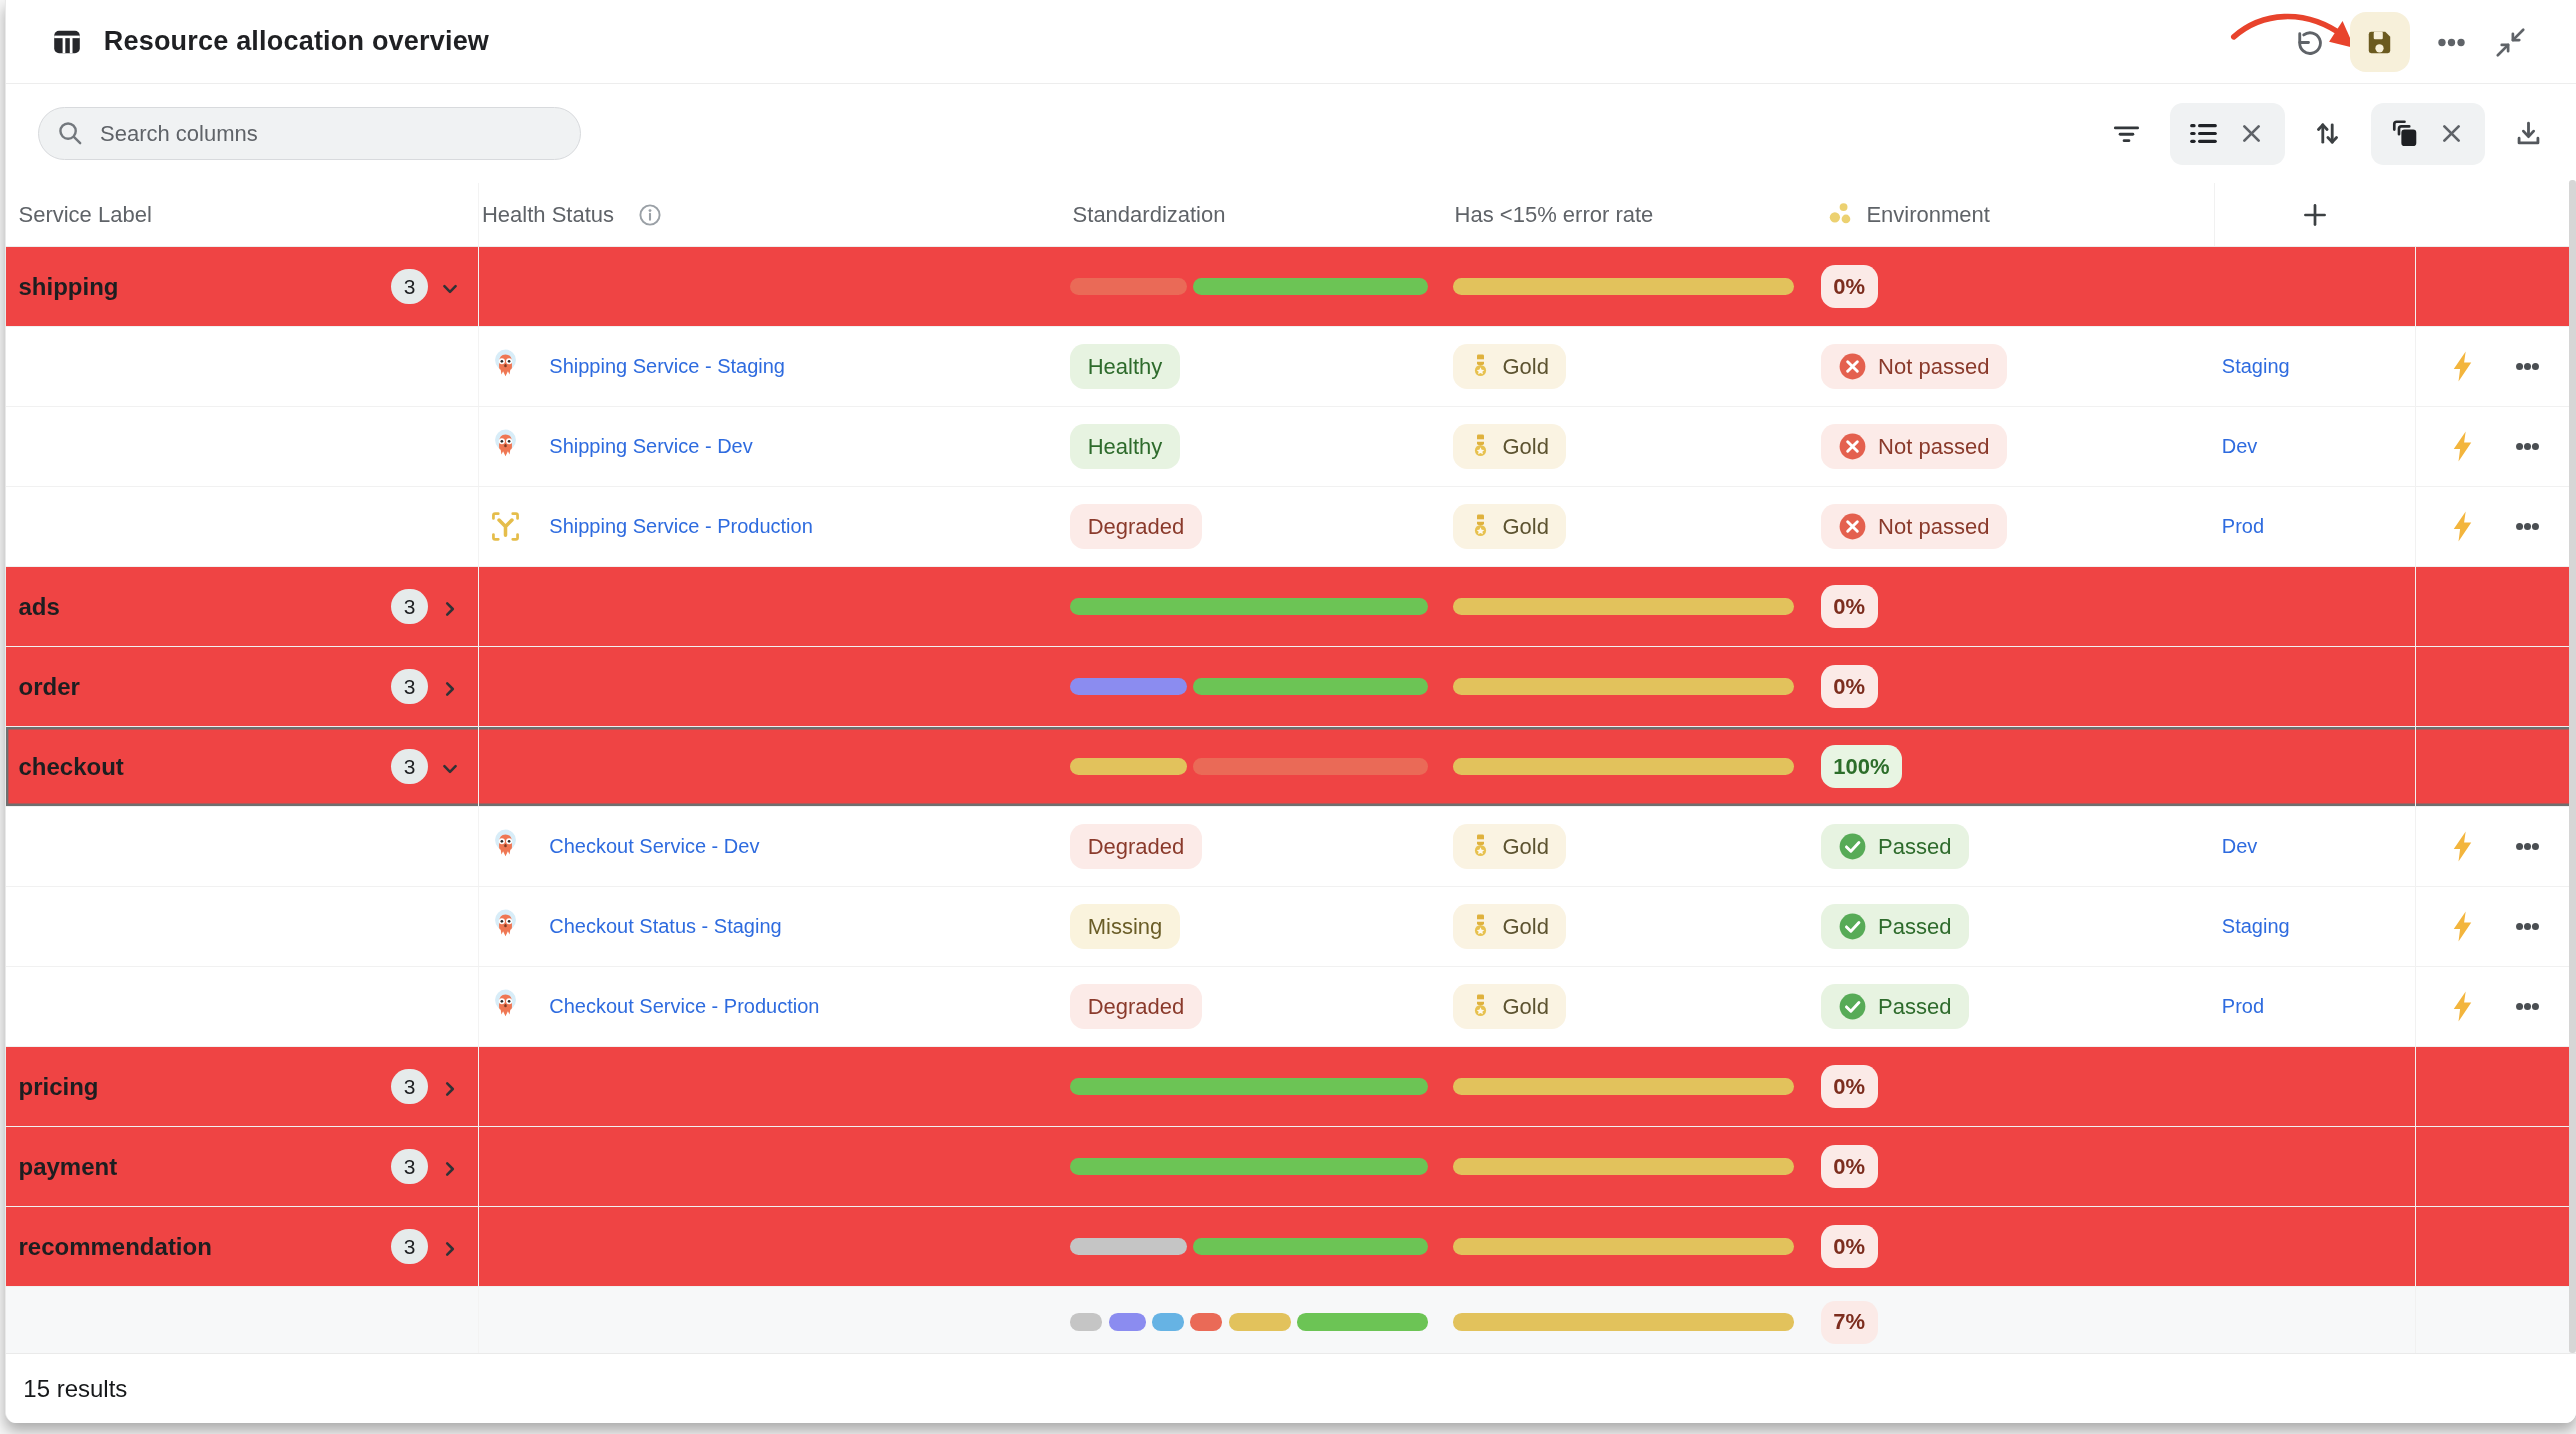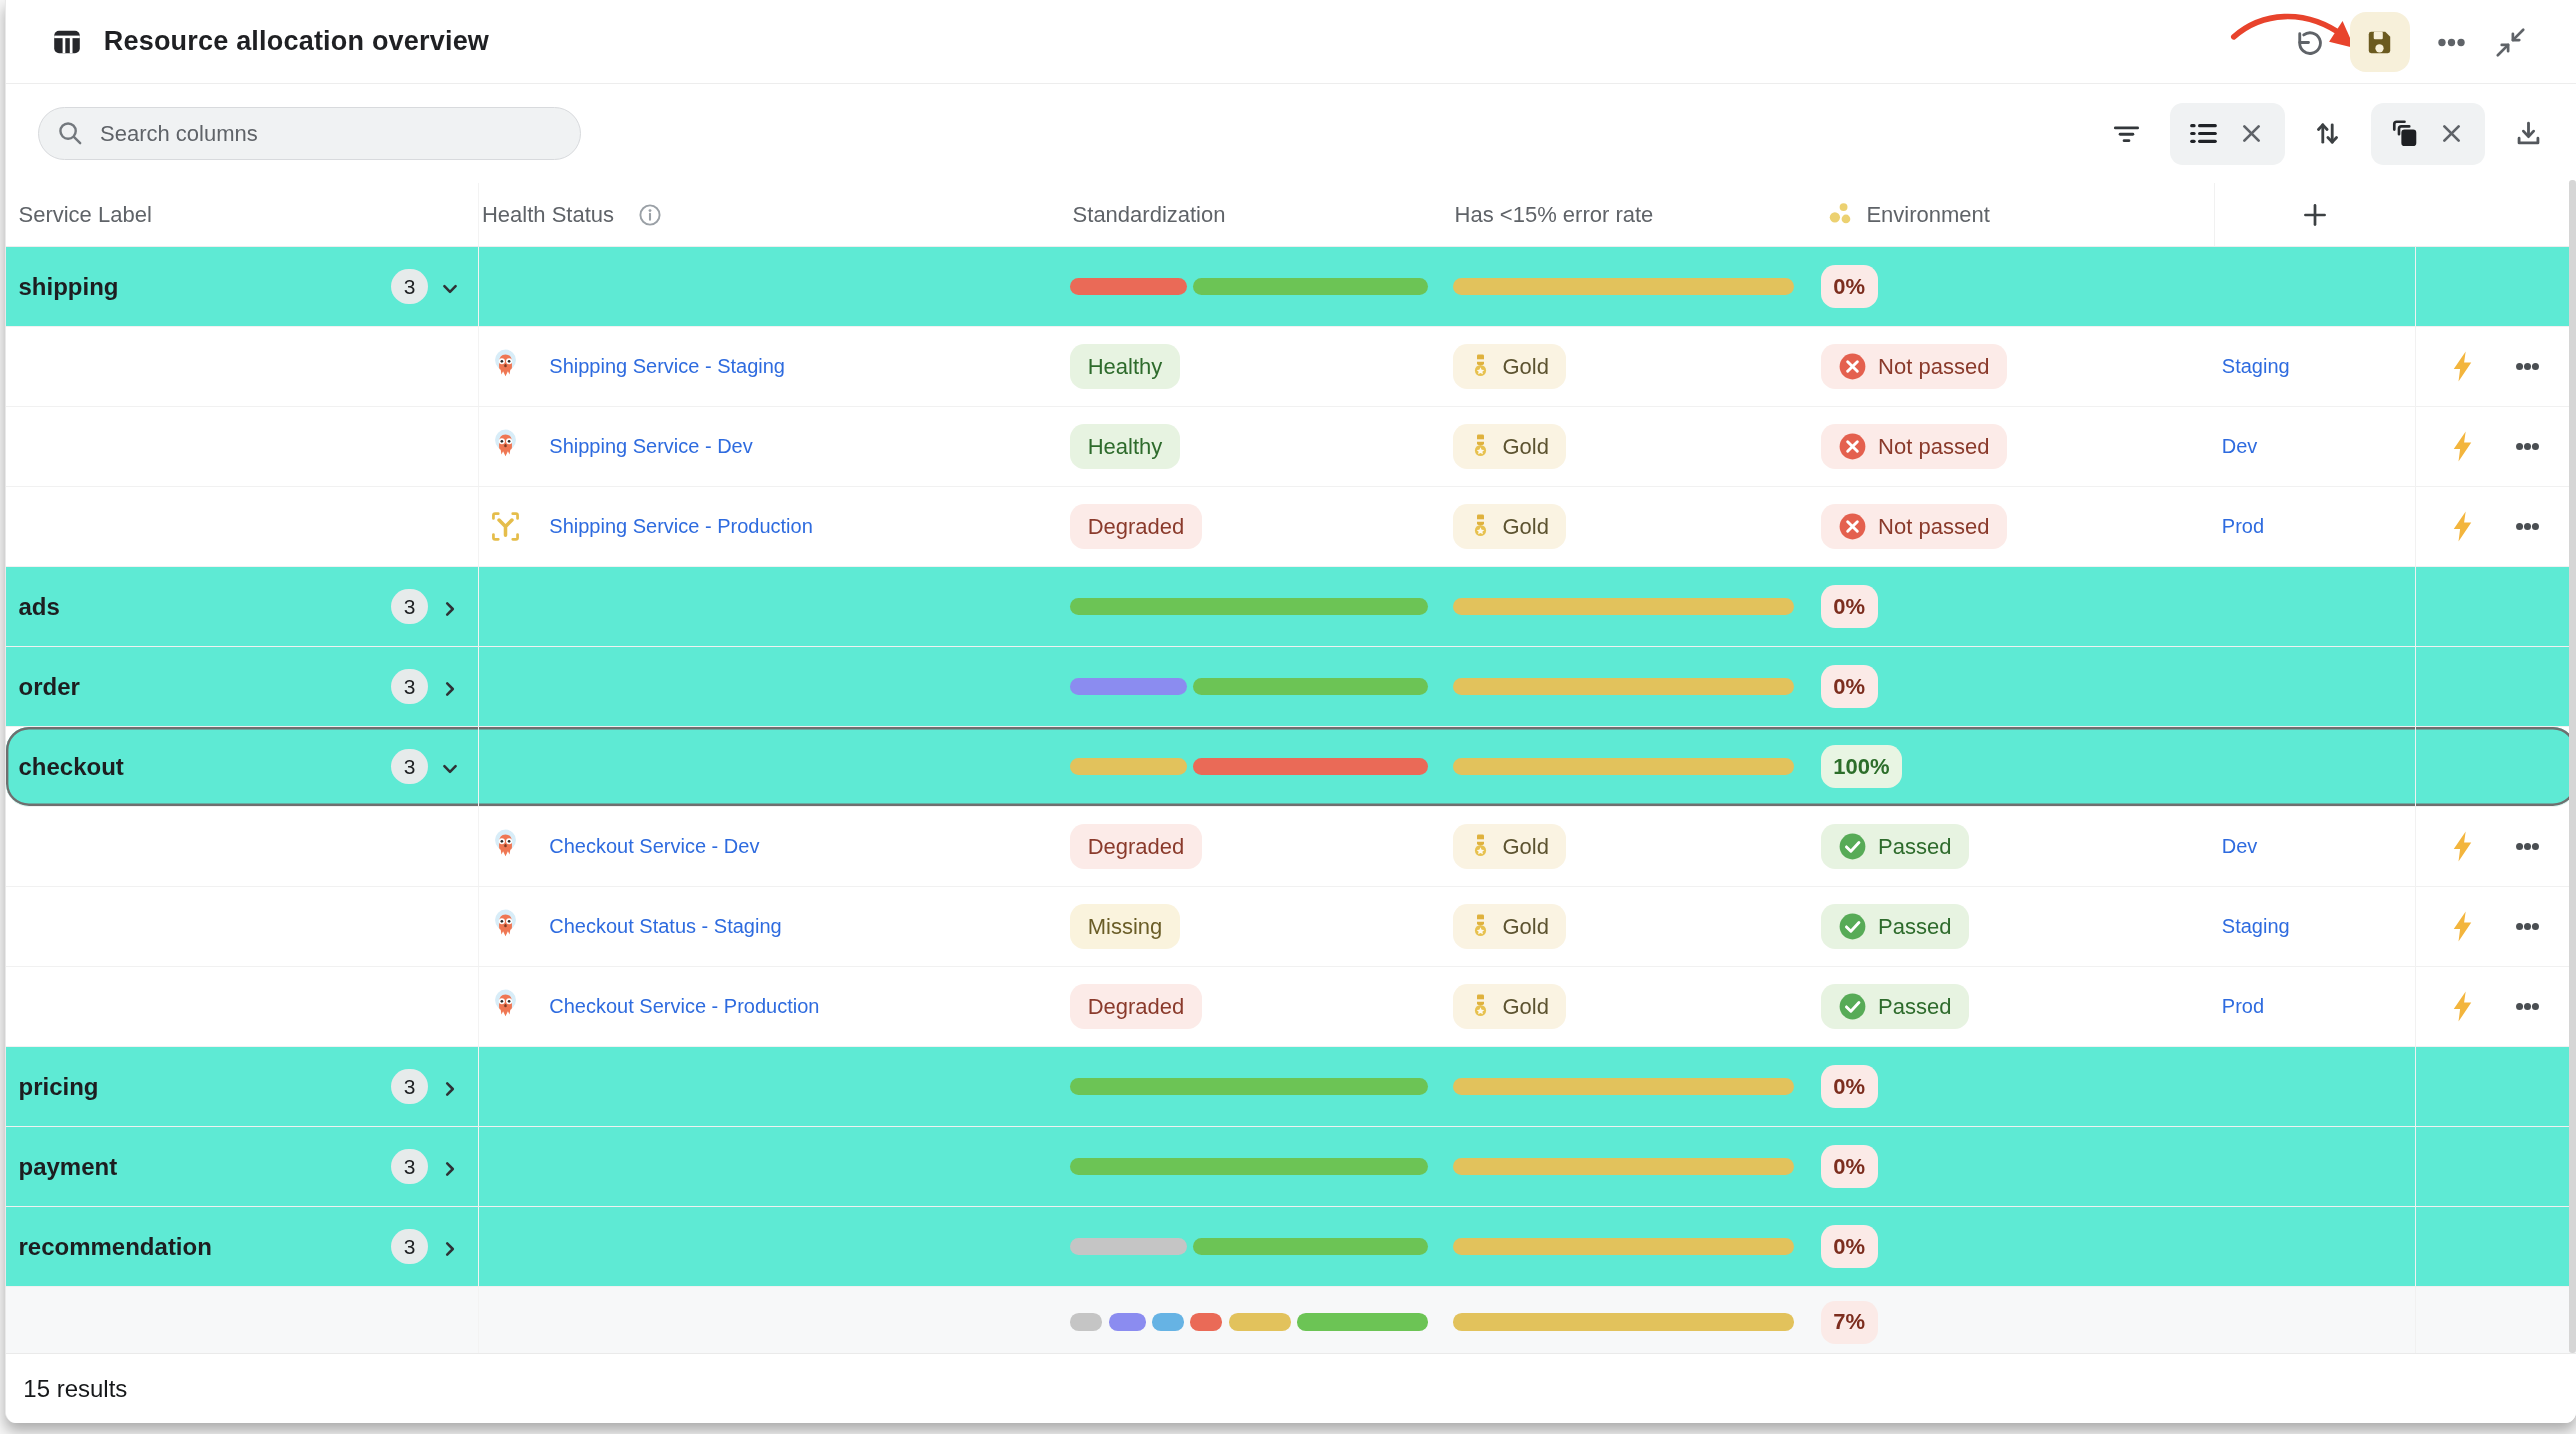--- a/index.html
+++ b/index.html
@@ -33,23 +33,23 @@
   .header-row { height: 64px; font-size: 22px; color: #5f6368; border-bottom: 1.6px solid #ededed; }
   .hcell { display: flex; align-items: center; height: 100%; }
   .hc1 { padding-left: 12.7px; border-right: 1.6px solid #f3f3f3; }
   .hc2 { padding-left: 8px; }
   .hc3 { padding-left: 3.2px; gap: 24px; }
   .hc4 { padding-left: 4.8px; }
   .hc5 { padding-left: 4.8px; }
   .hc6 { padding-left: 11px; gap: 9.6px; }
   .hc7 { border-left: 1.6px solid #f1f1f1; justify-content: center; }
   .row { height: 80px; border-bottom: 1.6px solid #f1f1f1; background: #fff; position: relative; }
-  .row.group { background: #5eead4; }
+  .row.group { background: #ef4444; }
   .row.summary { background: #f7f8f9; height: 70px; border-bottom: none; }
-  .row.selected { box-shadow: inset 0 0 0 2.4px #6f6f6f; border-radius: 23px; }
+  .row.selected { box-shadow: inset 0 0 0 2.4px #6f6f6f; }
   .cell { display: flex; align-items: center; height: 100%; }
   .c1 { padding-left: 12.7px; border-right: 1.6px solid #f3f3f3; }
   .c2 { padding-left: 8px; gap: 25.5px; }
   .c3 { padding-left: 2.4px; }
   .c4 { padding-left: 3.2px; align-items: center; }
   .c5 { padding-left: 4.8px; }
   .c6 { padding-left: 8px; }
   .c7 { border-left: 1.6px solid #f1f1f1; justify-content: center; gap: 33px; }
   .glabel { font-size: 24px; font-weight: 700; color: #1d1e20; }
   .count { min-width: 37px; height: 35px; border-radius: 17.5px; background: #e6ebeb; color: #1f2023; font-size: 21px; display: flex; align-items: center; justify-content: center; margin-left: auto; padding: 0 4.8px; }

